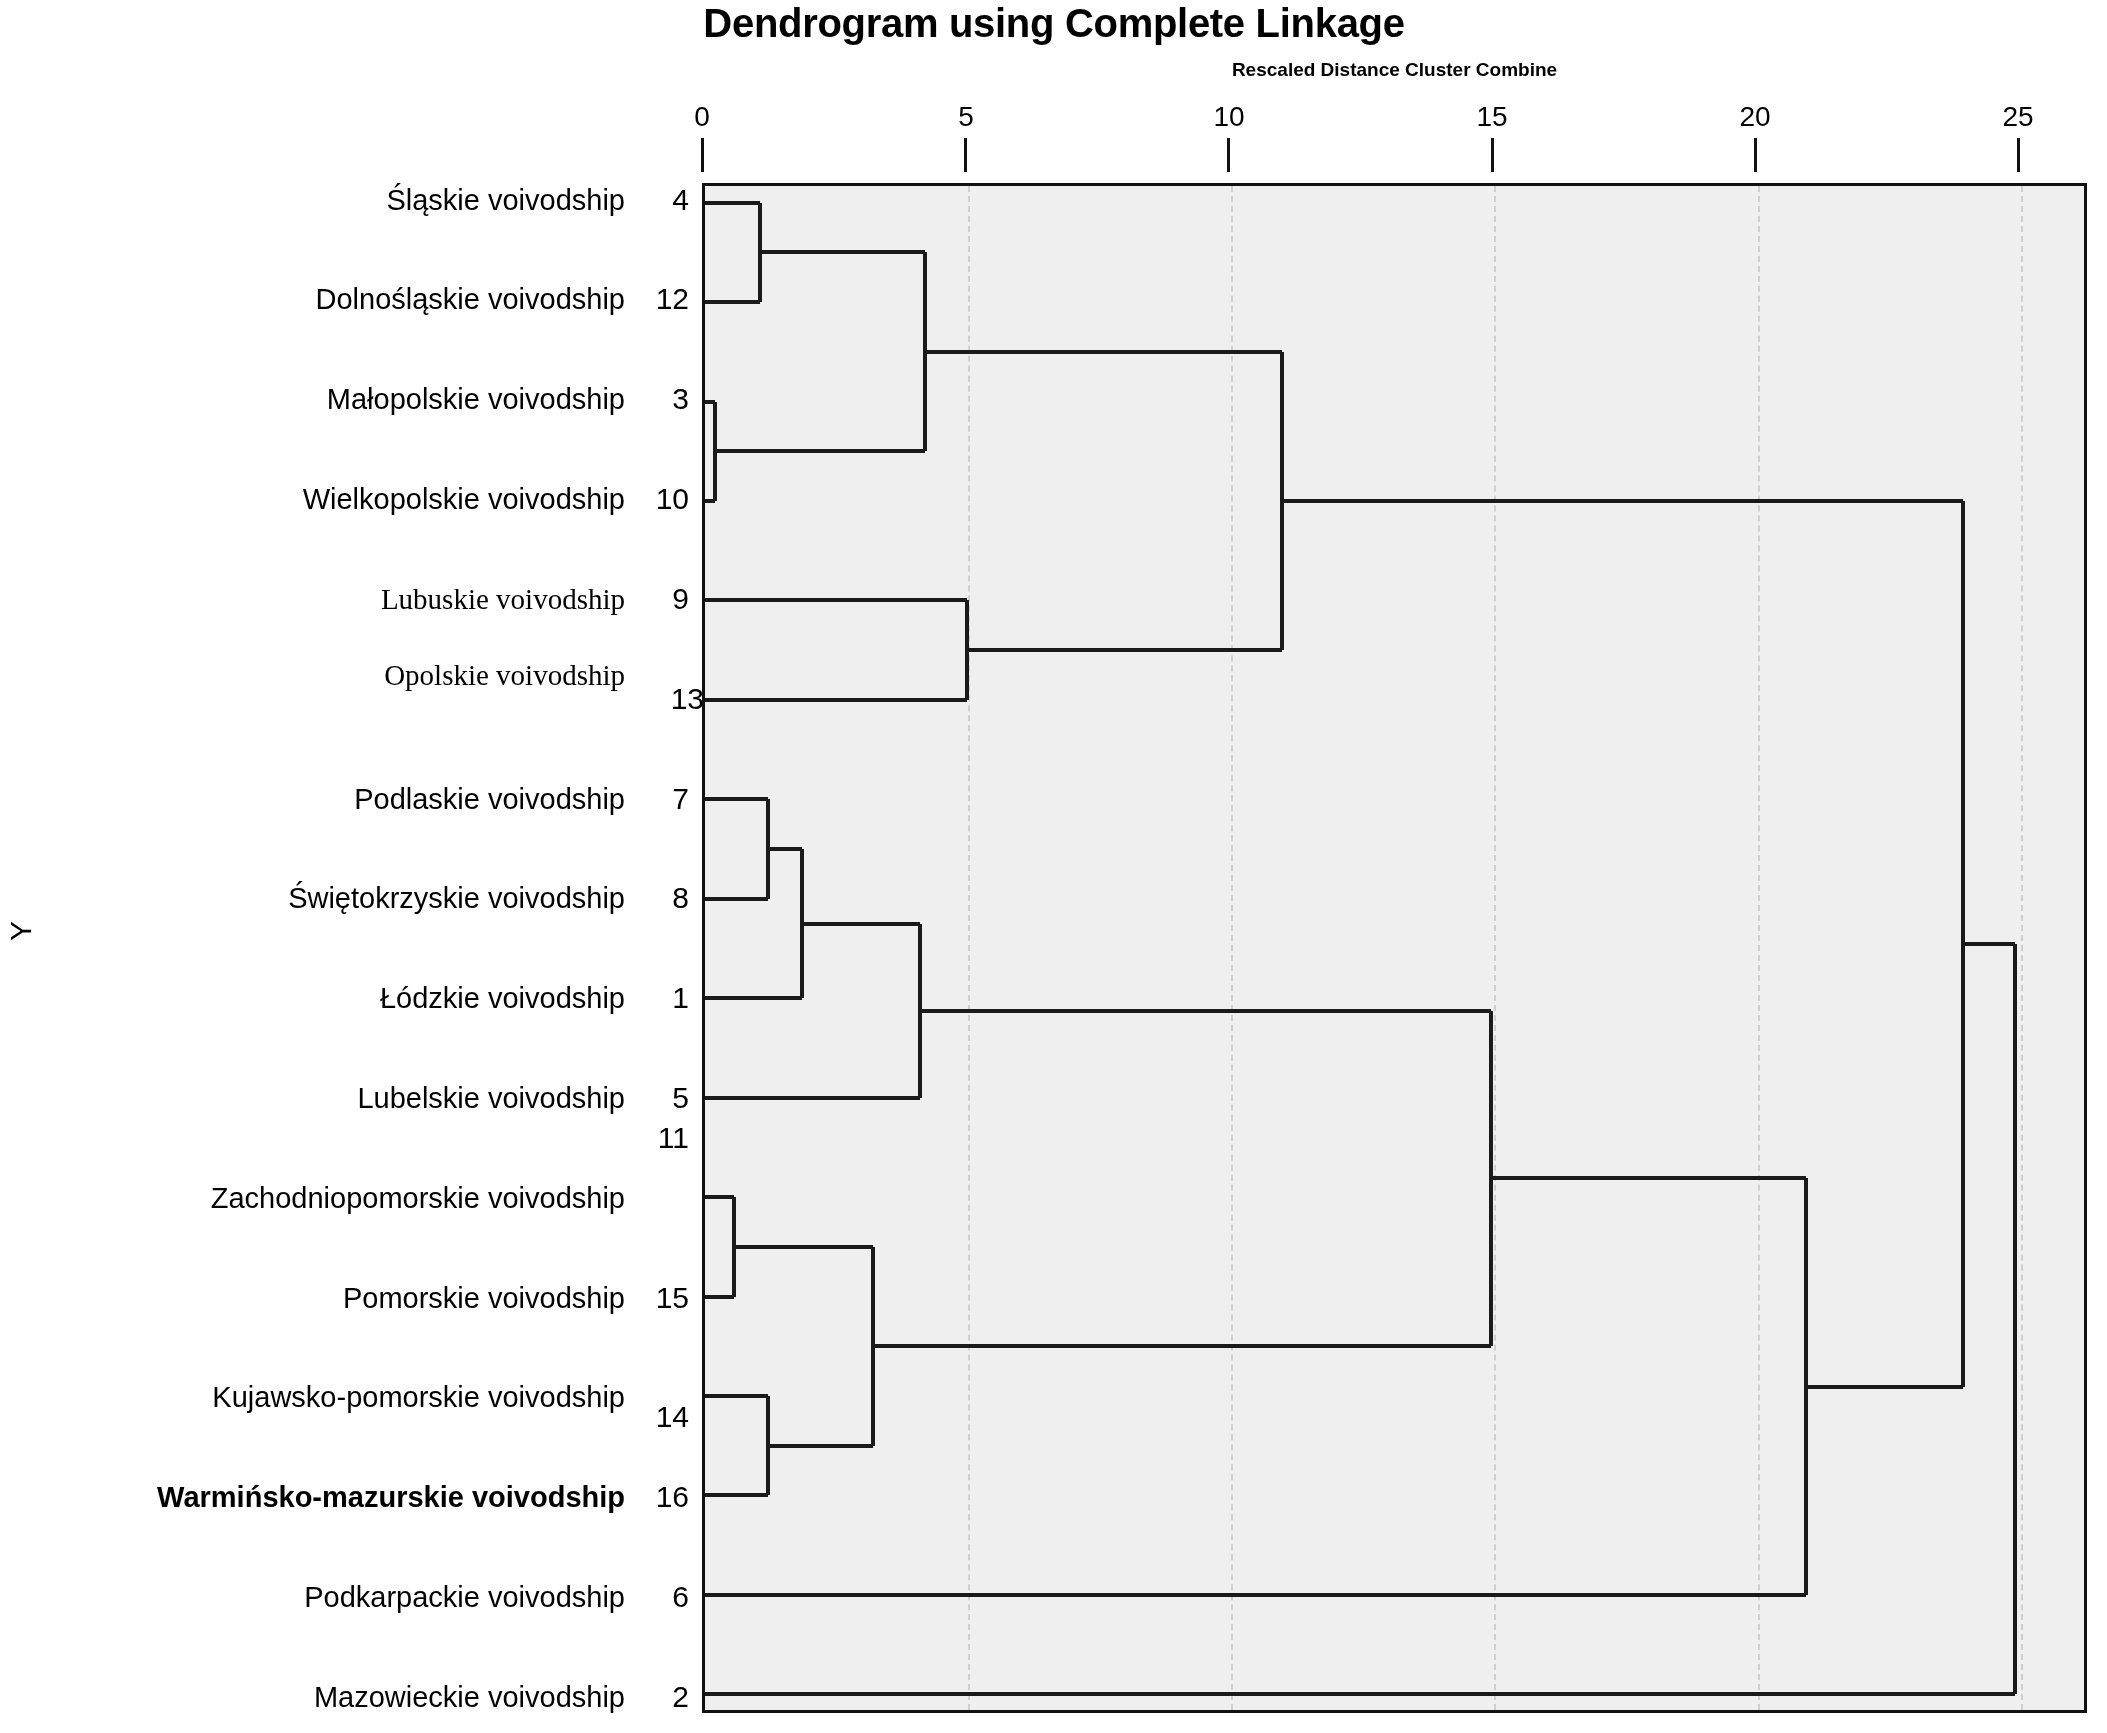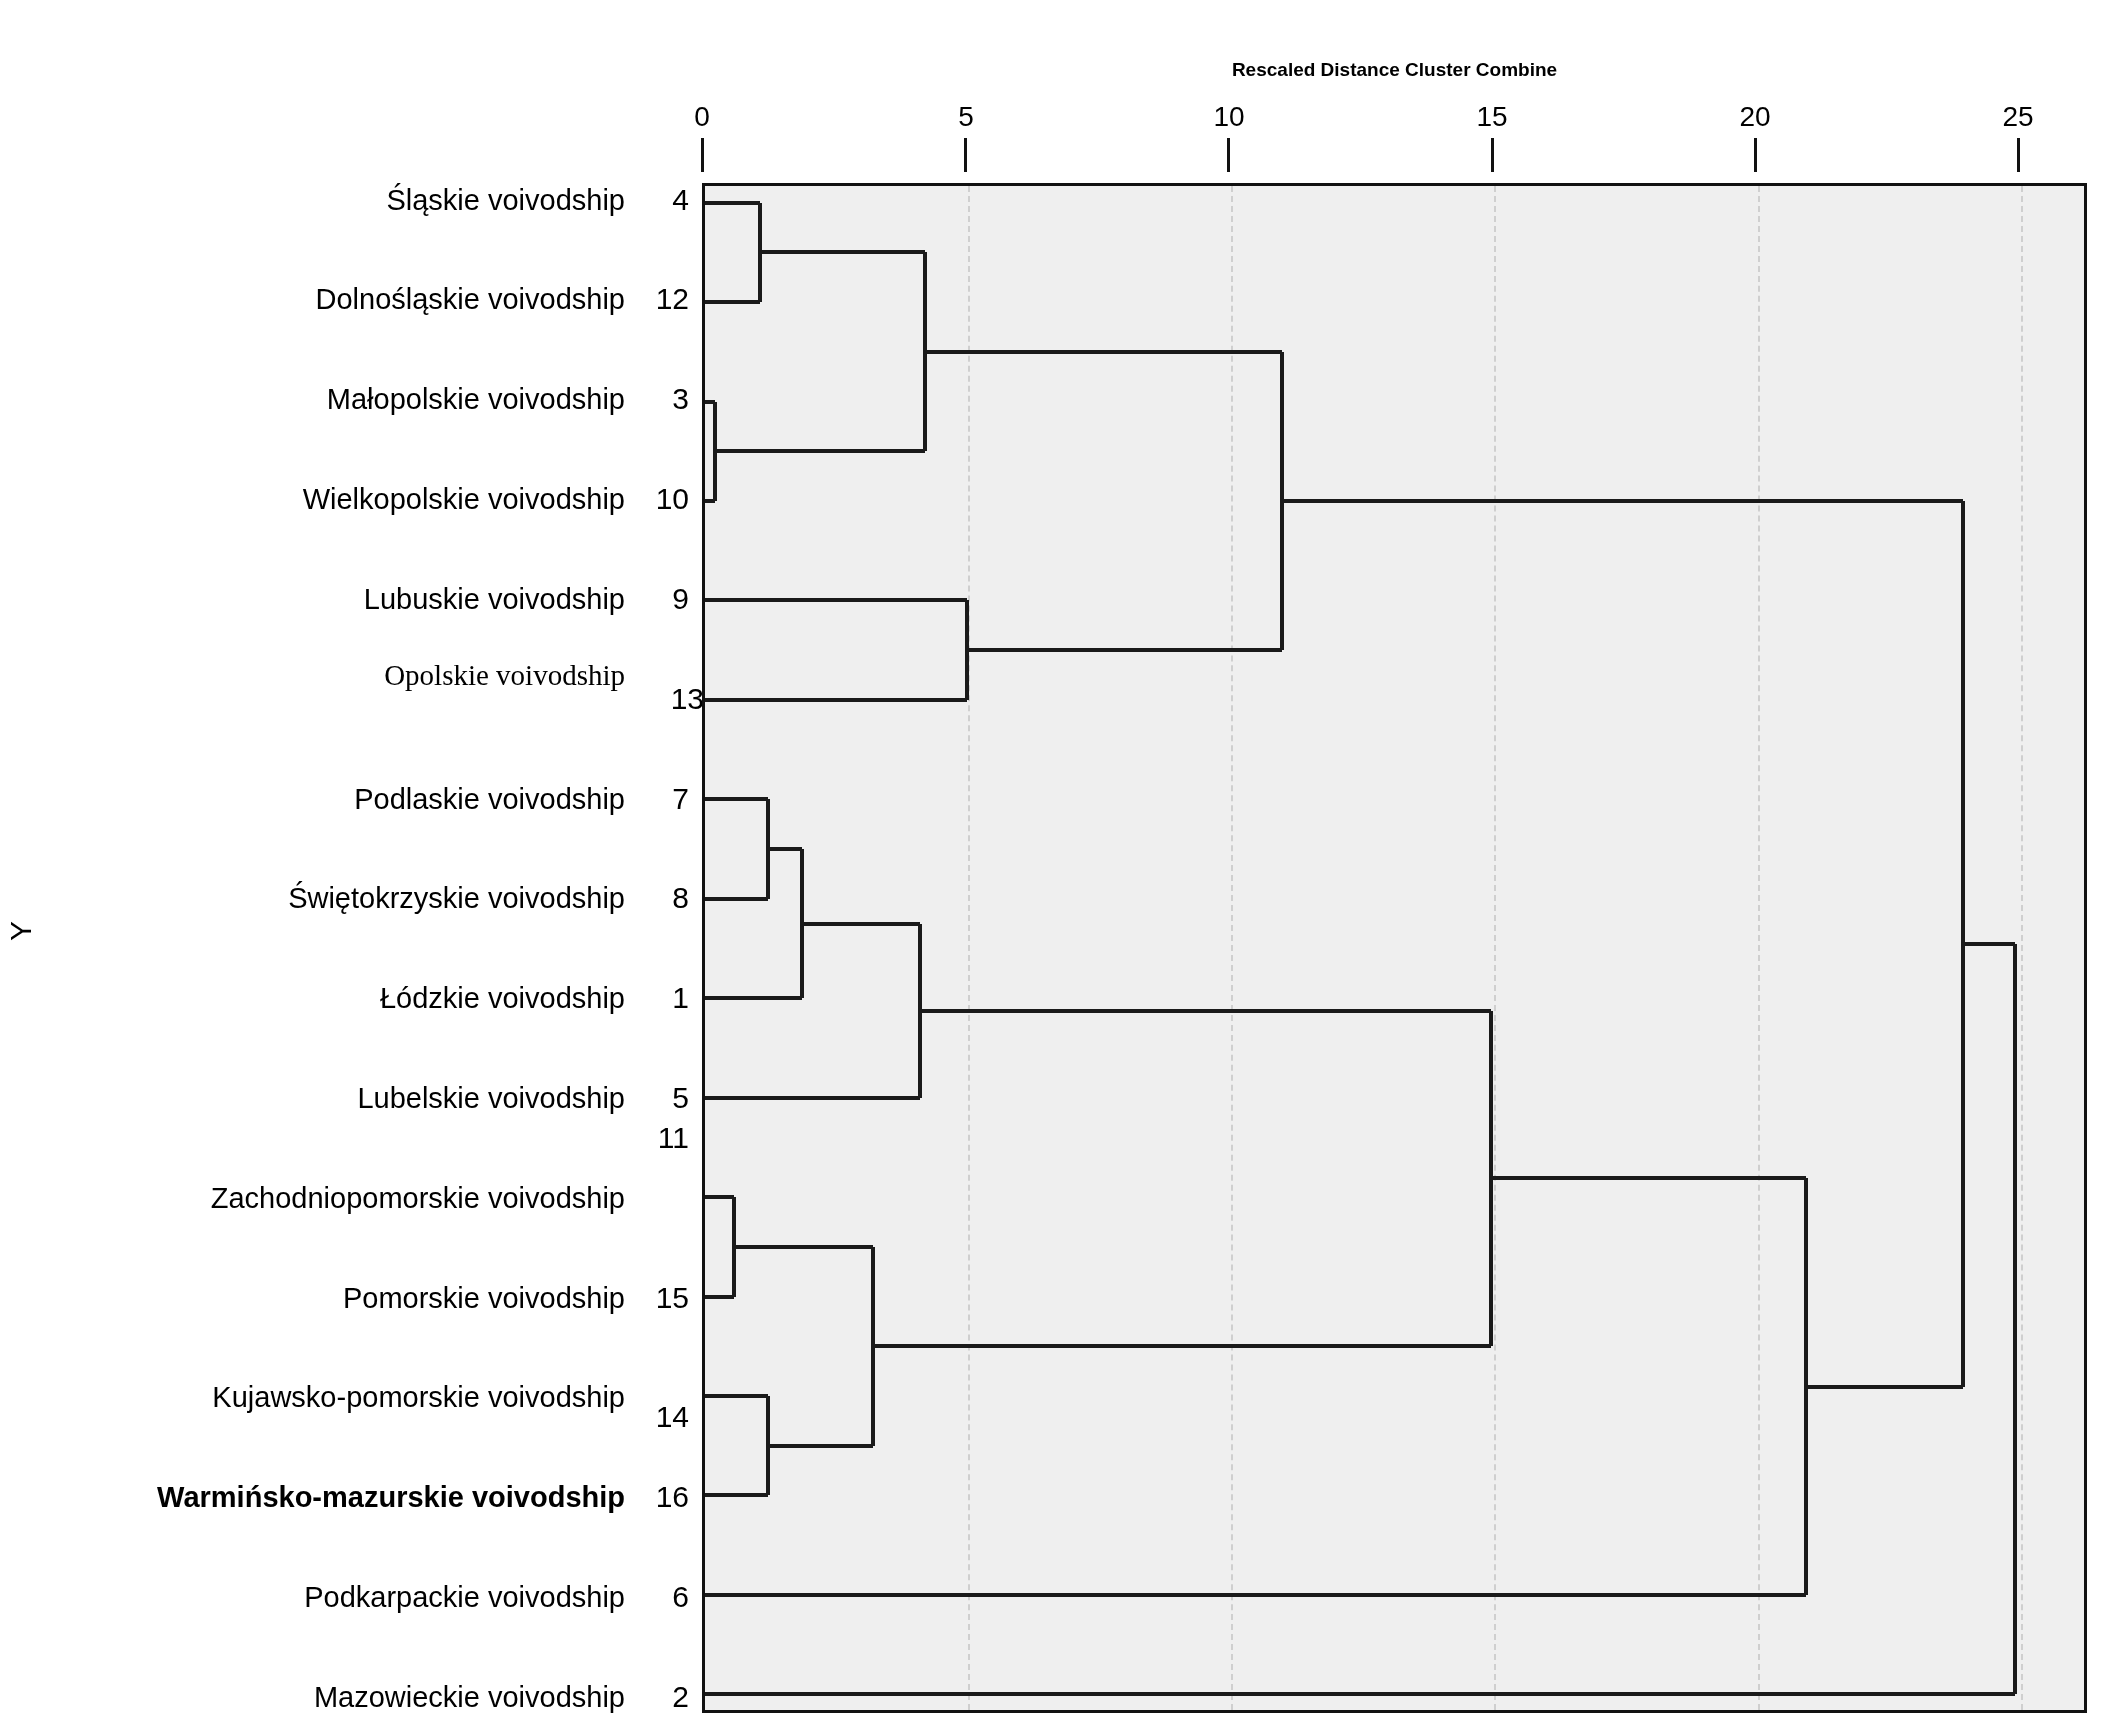--- a/index.html
+++ b/index.html
@@ -49,20 +49,21 @@
   .ylabel{
     position:absolute;left:4px;top:941px;font-size:30px;
     transform:rotate(-90deg);transform-origin:left top;
   }
 </style>
 </head>
 <body>
 
 <div id="root">
 
+  <div class="title">Dendrogram using Complete Linkage</div>
   <div class="subtitle">Rescaled Distance Cluster Combine</div>
 
   <div class="axis-wrap" id="axis">
       <div class="tick-label" style="left: 702px;">0</div>
       <div class="tick-mark" style="left: 701px;"></div>
       <div class="tick-label" style="left: 966px;">5</div>
       <div class="tick-mark" style="left: 964px;"></div>
       <div class="tick-label" style="left: 1229px;">10</div>
       <div class="tick-mark" style="left: 1227px;"></div>
       <div class="tick-label" style="left: 1492px;">15</div>
@@ -71,21 +72,21 @@
       <div class="tick-mark" style="left: 1754px;"></div>
       <div class="tick-label" style="left: 2018px;">25</div>
       <div class="tick-mark" style="left: 2017px;"></div>
     </div>
 
   <div class="leaf-col" id="leafcol">
       <div class="leaf-label" style="top: 200px;">Śląskie voivodship</div>
       <div class="leaf-label" style="top: 299px;">Dolnośląskie voivodship</div>
       <div class="leaf-label" style="top: 399px;">Małopolskie voivodship</div>
       <div class="leaf-label" style="top: 499px;">Wielkopolskie voivodship</div>
-      <div class="leaf-label" style="top: 599px;">Lubuskie voivodship</div>
+      <div class="leaf-label" style="top: 599px; font-family: Liberation Serif, serif;">Lubuskie voivodship</div>
       <div class="leaf-label" style="top: 675px; font-family: Liberation Serif, serif;">Opolskie voivodship</div>
       <div class="leaf-label" style="top: 799px;">Podlaskie voivodship</div>
       <div class="leaf-label" style="top: 898px;">Świętokrzyskie voivodship</div>
       <div class="leaf-label" style="top: 998px;">Łódzkie voivodship</div>
       <div class="leaf-label" style="top: 1098px;">Lubelskie voivodship</div>
       <div class="leaf-label" style="top: 1198px;">Zachodniopomorskie voivodship</div>
       <div class="leaf-label" style="top: 1298px;">Pomorskie voivodship</div>
       <div class="leaf-label" style="top: 1397px;">Kujawsko-pomorskie voivodship</div>
       <div class="leaf-label" style="top: 1497px; font-weight: bold;">Warmińsko-mazurskie voivodship</div>
       <div class="leaf-label" style="top: 1597px;">Podkarpackie voivodship</div>

